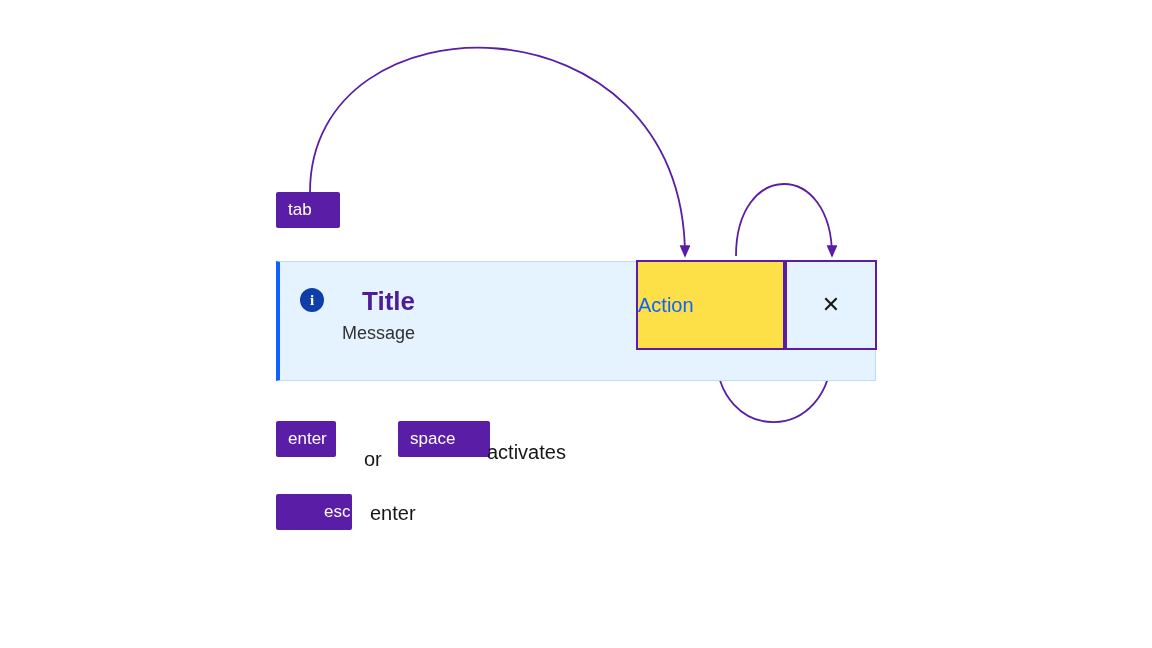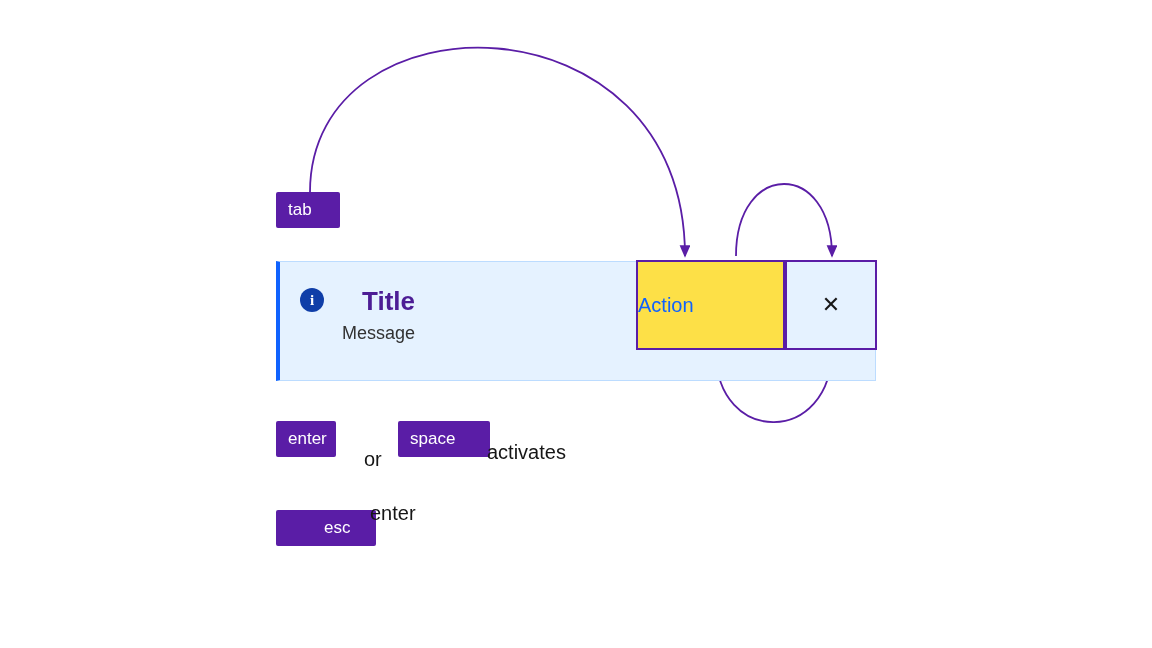--- a/index.html
+++ b/index.html
@@ -20,21 +20,21 @@
       background: #5a1da6;
       color: #ffffff;
       font-size: 17px;
       padding: 8px 12px;
       border-radius: 2px;
       min-width: 60px;
     }
     .key.tab { left: 276px; top: 192px; width: 64px; }
     .key.enter { left: 276px; top: 421px; width: 56px; }
     .key.space { left: 398px; top: 421px; width: 92px; }
-    .key.esc { left: 276px; top: 510px; width: 100px; padding-left: 48px; }
+    .key.esc { left: 276px; top: 494px; width: 76px; padding-left: 48px; }
 
     .plain {
       position: absolute;
       font-size: 20px;
       color: #161616;
     }
     .plain.or { left: 364px; top: 429px; margin-top: 19px; }
     .plain.activates { left: 487px; top: 441px; }
     .plain.closes { left: 370px; top: 502px; }
 

